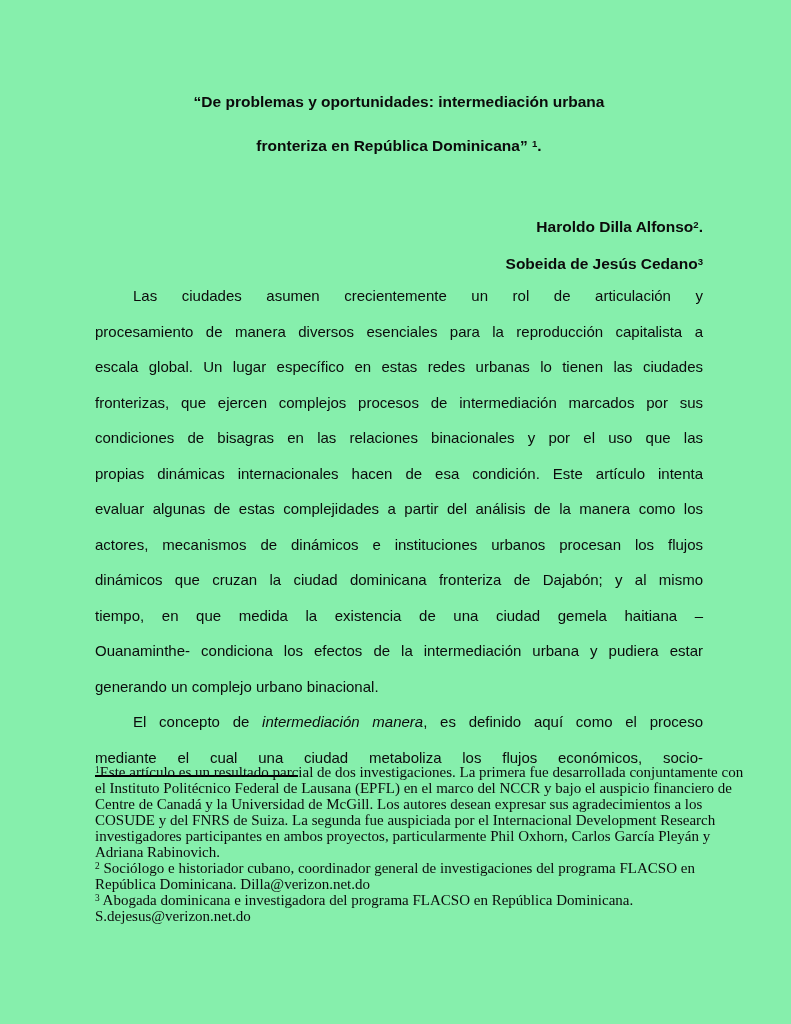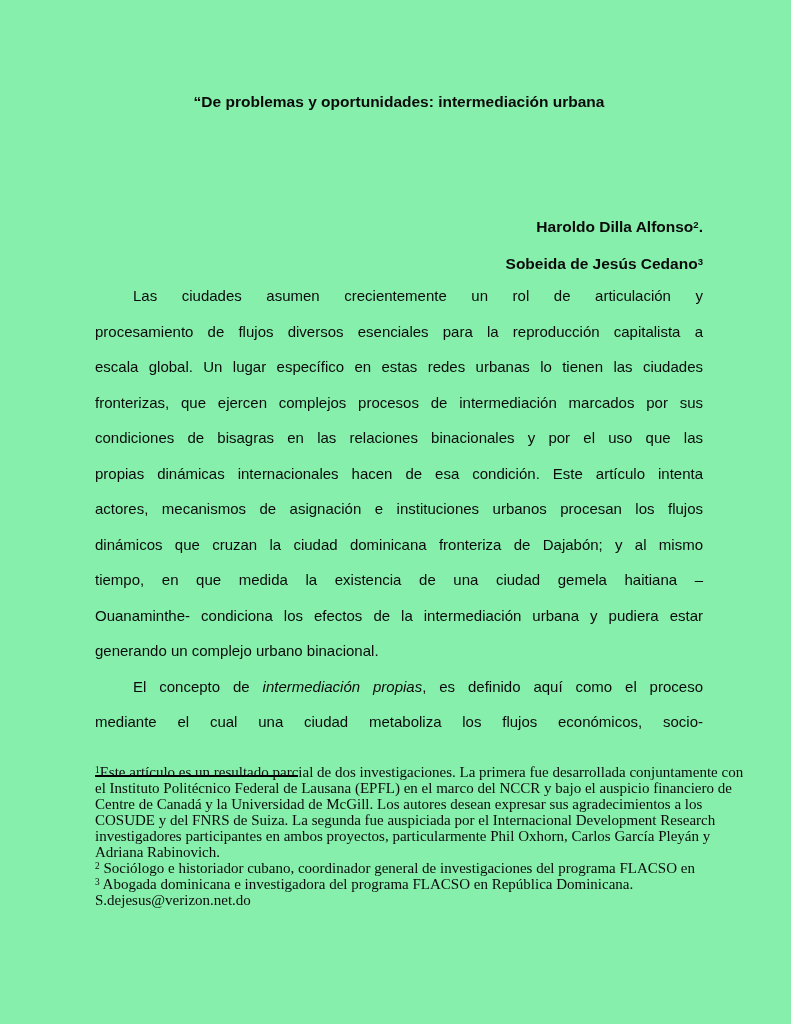--- a/index.html
+++ b/index.html
@@ -58,45 +58,48 @@
     line-height: 0;
   }
   .i { font-style: italic; }
 </style>
 </head>
 <body>
 
 <div class="page">
   <div class="abs title-block" id="title">
       <div class="line"><span>“De problemas y oportunidades: intermediación urbana</span></div>
+      <div class="line"><span>fronteriza en República Dominicana” </span><span class="sup">1</span><span>.</span></div>
     </div>
   <div class="abs author-block" id="authors">
       <div class="line"><span>Haroldo Dilla Alfonso</span><span class="sup">2</span><span>.</span></div>
       <div class="line"><span>Sobeida de Jesús Cedano</span><span class="sup">3</span></div>
     </div>
   <div class="abs body-block" id="bodytext">
       <div class="line jline first"><span>Las ciudades asumen crecientemente un rol de articulación y</span></div>
-      <div class="line jline"><span>procesamiento de flujos diversos esenciales para la reproducción capitalista a</span></div>
+      <div class="line jline"><span>procesamiento de manera diversos esenciales para la reproducción capitalista a</span></div>
       <div class="line jline"><span>escala global. Un lugar específico en estas redes urbanas lo tienen las ciudades</span></div>
       <div class="line jline"><span>fronterizas, que ejercen complejos procesos de intermediación marcados por sus</span></div>
       <div class="line jline"><span>condiciones de bisagras en las relaciones binacionales y por el uso que las</span></div>
       <div class="line jline"><span>propias dinámicas internacionales hacen de esa condición. Este artículo intenta</span></div>
-      <div class="line jline"><span>actores, mecanismos de asignación e instituciones urbanos procesan los flujos</span></div>
+      <div class="line jline"><span>evaluar algunas de estas complejidades a partir del análisis de la manera como los</span></div>
+      <div class="line jline"><span>actores, mecanismos de dinámicos e instituciones urbanos procesan los flujos</span></div>
       <div class="line jline"><span>dinámicos que cruzan la ciudad dominicana fronteriza de Dajabón; y al mismo</span></div>
       <div class="line jline"><span>tiempo, en que medida la existencia de una ciudad gemela haitiana –</span></div>
       <div class="line jline"><span>Ouanaminthe- condiciona los efectos de la intermediación urbana y pudiera estar</span></div>
       <div class="line"><span>generando un complejo urbano binacional.</span></div>
-      <div class="line jline first"><span>El concepto de </span><span class="i">intermediación propias</span><span>, es definido aquí como el proceso</span></div>
+      <div class="line jline first"><span>El concepto de </span><span class="i">intermediación manera</span><span>, es definido aquí como el proceso</span></div>
       <div class="line jline"><span>mediante el cual una ciudad metaboliza los flujos económicos, socio-</span></div>
     </div>
   <div class="fn-rule"></div>
   <div class="abs footnote-block" id="footnotes">
       <div class="line"><span class="sup">1</span><span>Este artículo es un resultado parcial de dos investigaciones. La primera fue desarrollada conjuntamente con</span></div>
       <div class="line"><span>el Instituto Politécnico Federal de Lausana (EPFL) en el marco del NCCR y bajo el auspicio financiero de</span></div>
       <div class="line"><span>Centre de Canadá y la Universidad de McGill. Los autores desean expresar sus agradecimientos a los</span></div>
       <div class="line"><span>COSUDE y del FNRS de Suiza. La segunda fue auspiciada por el Internacional Development Research</span></div>
       <div class="line"><span>investigadores participantes en ambos proyectos, particularmente Phil Oxhorn, Carlos García Pleyán y</span></div>
       <div class="line"><span>Adriana Rabinovich.</span></div>
       <div class="line"><span class="sup">2</span><span> Sociólogo e historiador cubano, coordinador general de investigaciones del programa FLACSO en</span></div>
+      <div class="line"><span>República Dominicana. Dilla@verizon.net.do</span></div>
       <div class="line"><span class="sup">3</span><span> Abogada dominicana e investigadora del programa FLACSO en República Dominicana.</span></div>
       <div class="line"><span>S.dejesus@verizon.net.do</span></div>
     </div>
 </div>
 
 </body></html>

